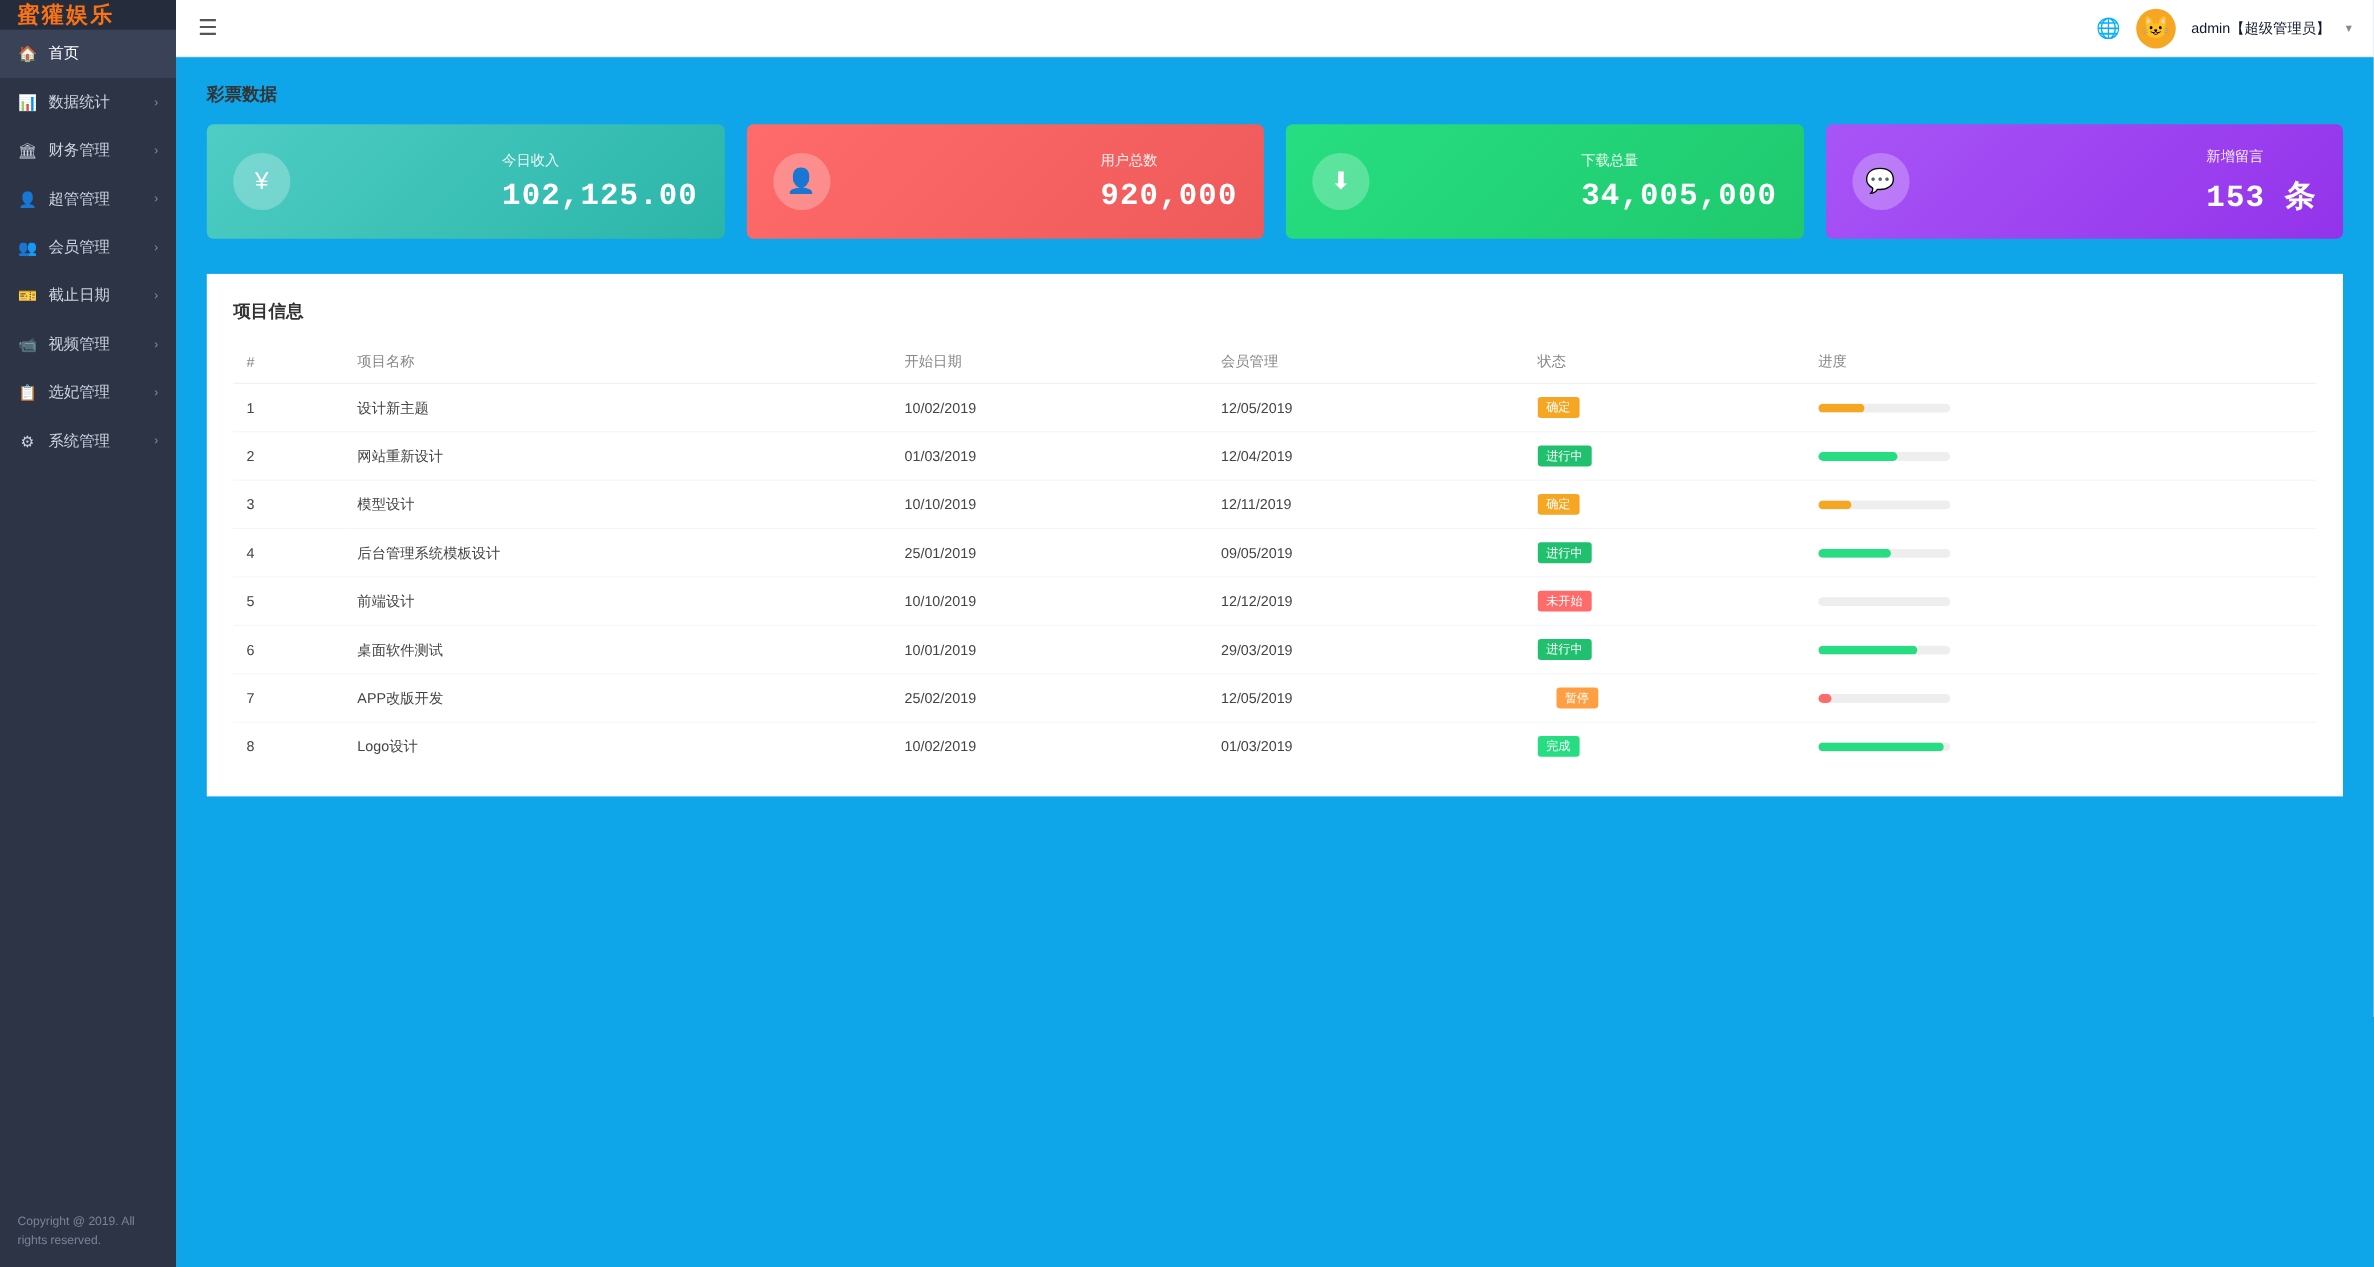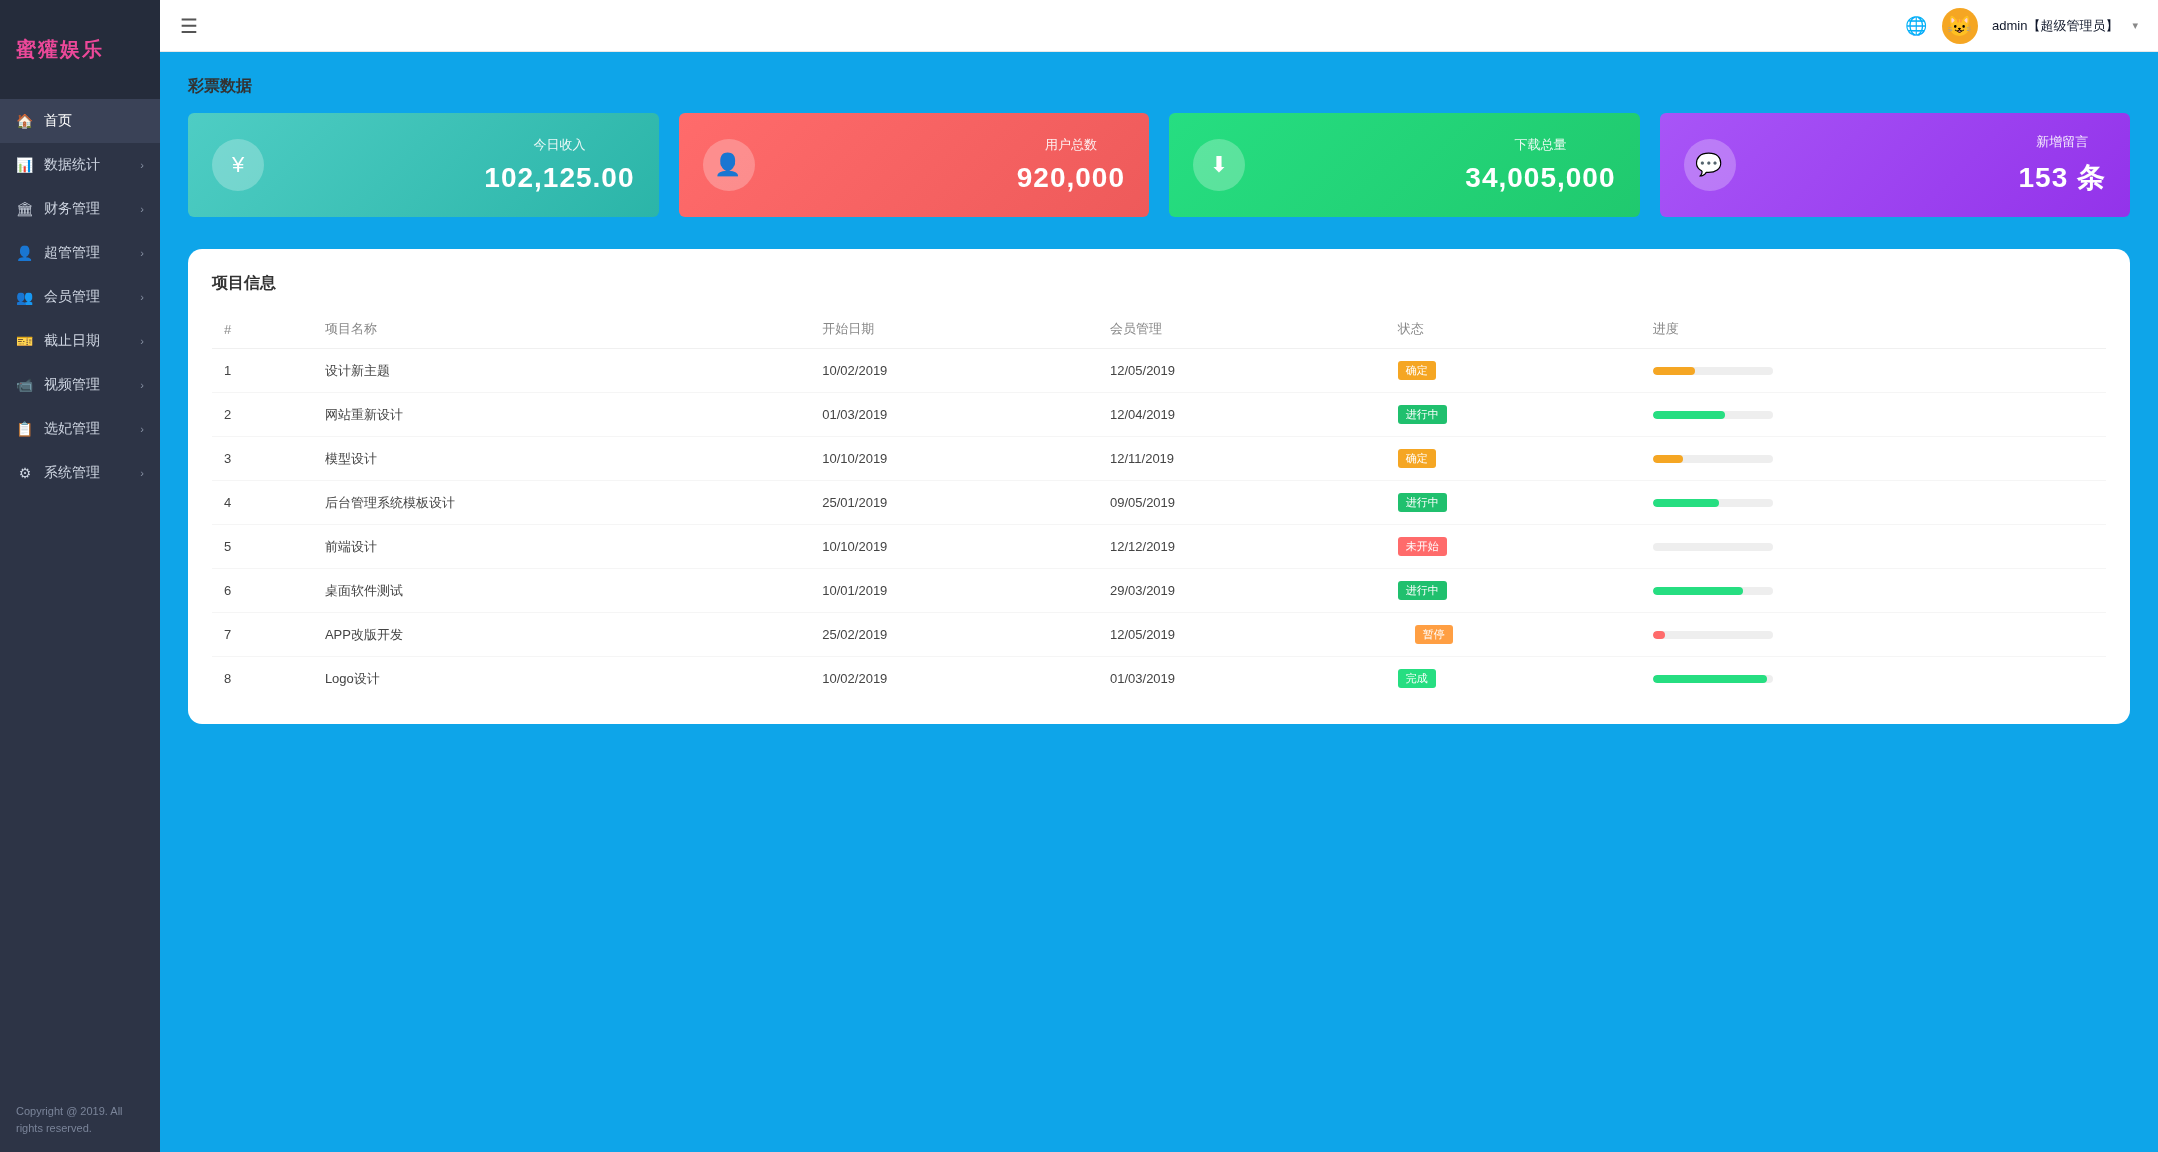--- a/index.html
+++ b/index.html
@@ -10,24 +10,24 @@
       width: 160px;
       min-width: 160px;
       background: #2d3446;
       color: #cdd4e0;
       display: flex;
       flex-direction: column;
       height: 100vh;
       overflow-y: auto;
     }
     .sidebar-logo {
-      padding: 36px 16px;
+      padding: 0 16px;
       font-size: 20px;
       font-weight: bold;
-      color: #ec4899;
+      color: #f97316;
       background: #252c3b;
       letter-spacing: 2px;
     }
     .sidebar-nav { flex: 1; }
     .sidebar-item {
       display: flex;
       align-items: center;
       padding: 13px 16px;
       cursor: pointer;
       font-size: 14px;
@@ -162,28 +162,28 @@
     .stat-card-icon {
       width: 52px;
       height: 52px;
       border-radius: 50%;
       background: rgba(255,255,255,0.25);
       display: flex;
       align-items: center;
       justify-content: center;
       font-size: 22px;
     }
-    .stat-card-info { text-align: center; }
+    .stat-card-info { text-align: left; font-family: Liberation Mono, monospace; }
     .stat-card-label { font-size: 13px; opacity: 0.9; margin-bottom: 8px; }
     .stat-card-value { font-size: 28px; font-weight: bold; letter-spacing: 1px; }
 
     
     .project-section {
       background: #fff;
-      border-radius: 14px;
+      border-radius: 0;
       padding: 24px;
     }
     .project-table {
       width: 100%;
       border-collapse: collapse;
       font-size: 13px;
     }
     .project-table thead tr th {
       text-align: left;
       padding: 10px 12px;

